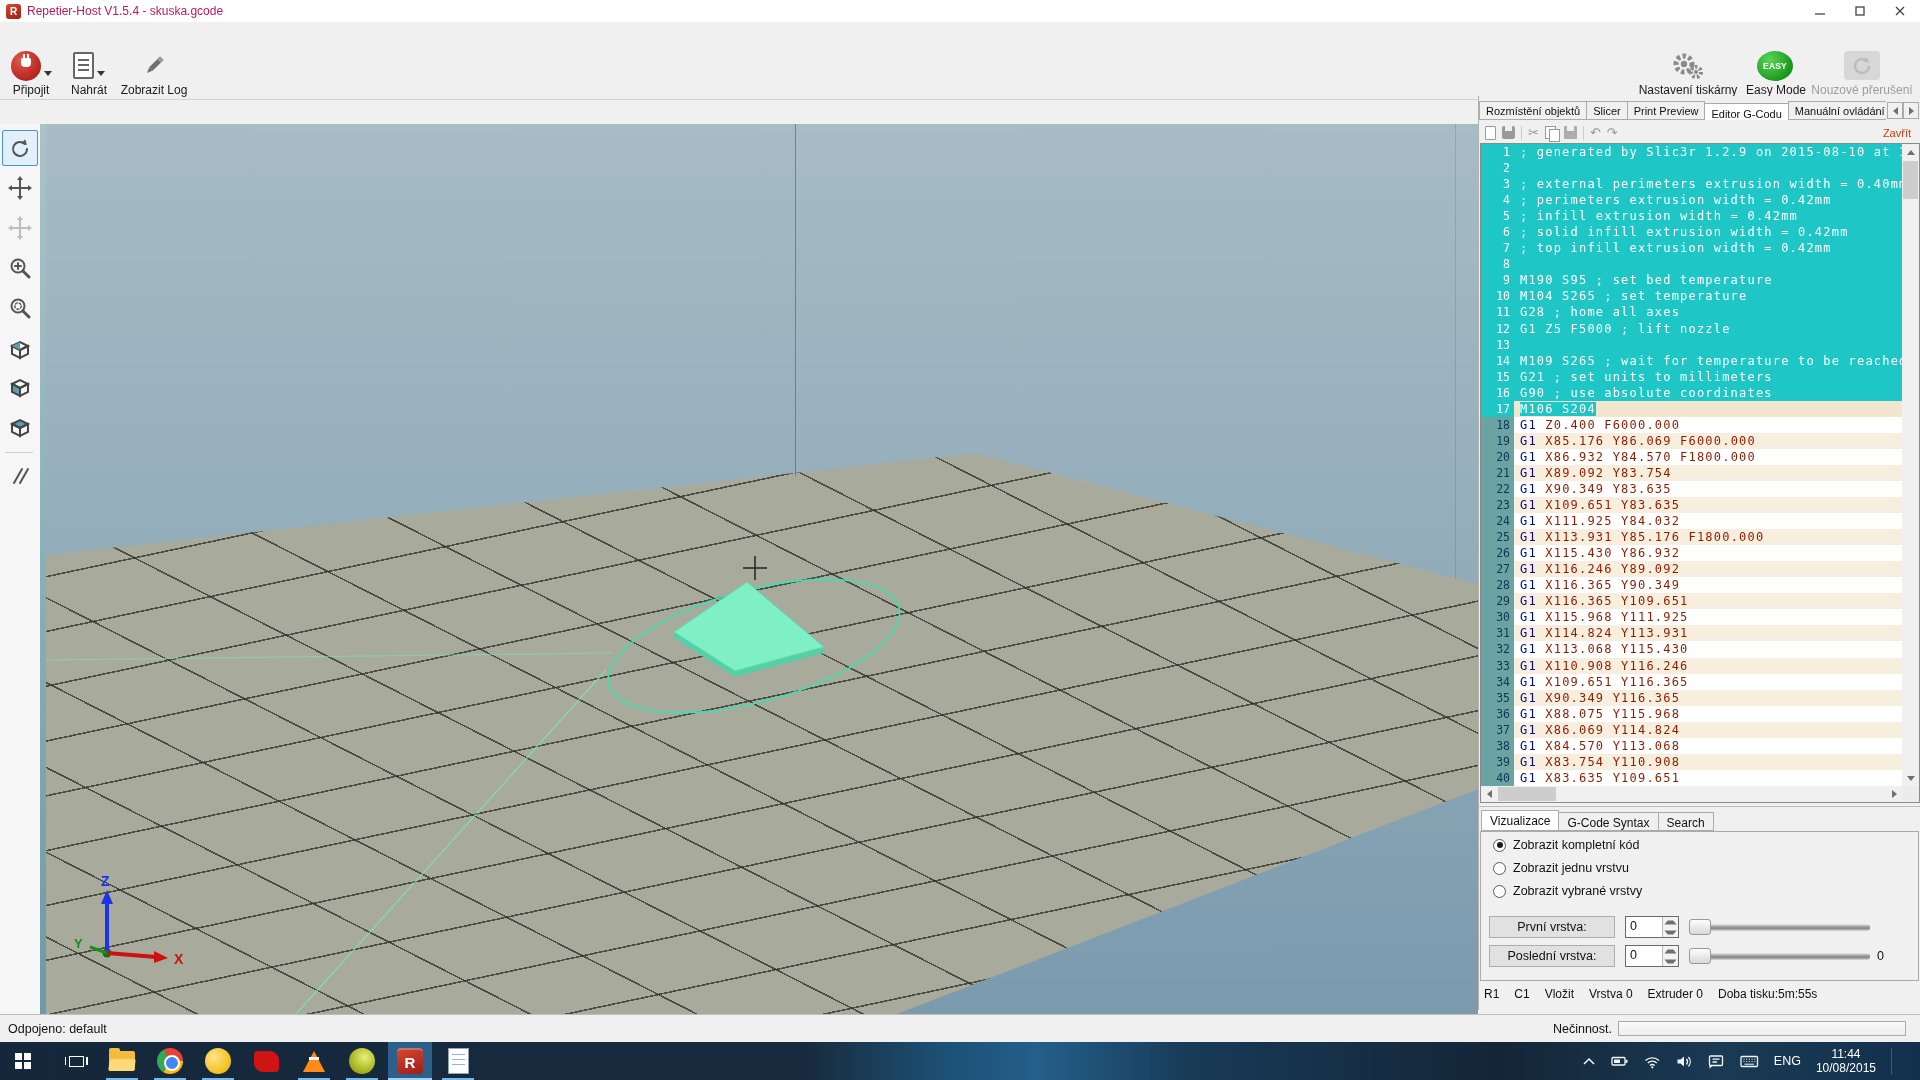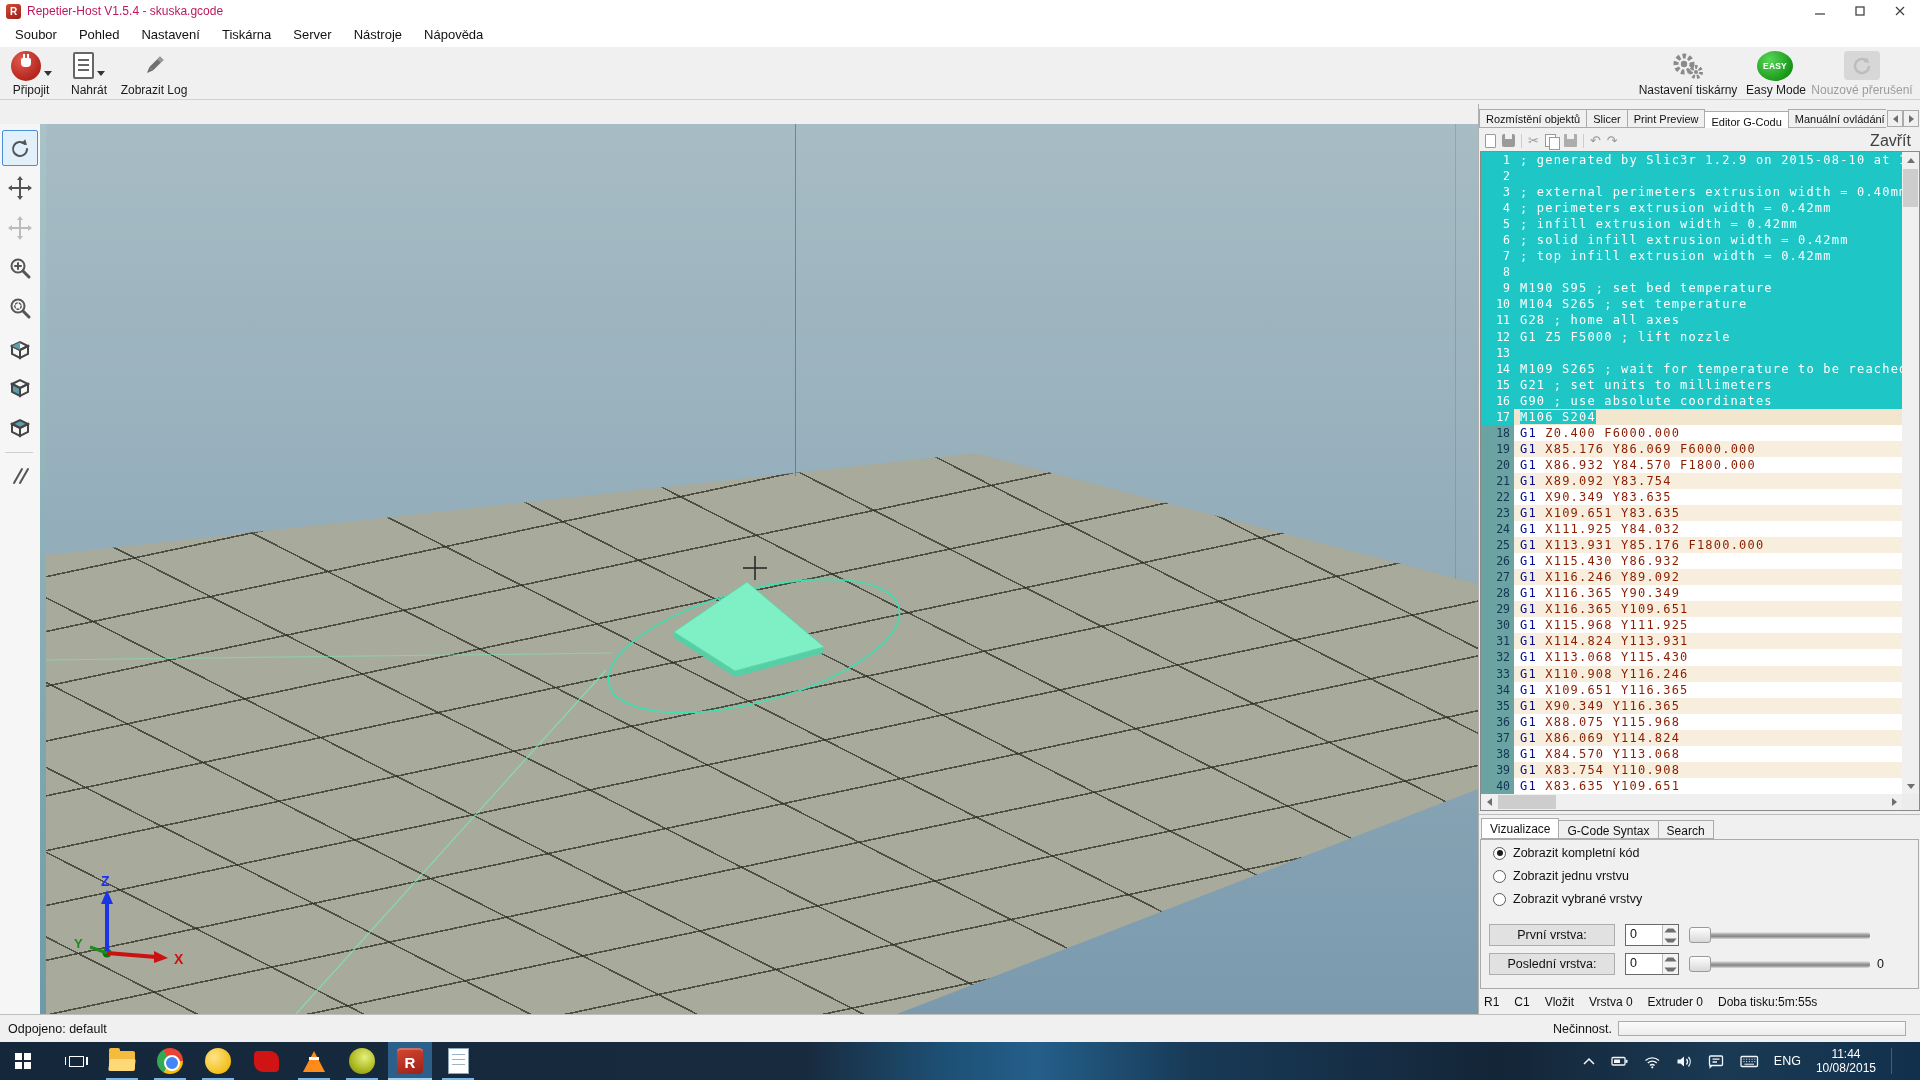--- a/index.html
+++ b/index.html
@@ -58,36 +58,36 @@
        clip-path:polygon(0px 431px,929px 329px,1432px 460px,1432px 665px,851px 890px,0px 890px)}
   .gridA,.gridB{position:absolute}
   .gridA{left:-500px;top:-250px;width:3200px;height:2100px;transform:rotate(-12deg);
          background:repeating-linear-gradient(180deg,transparent 0 52px,rgba(42,44,36,.72) 52px 53.6px)}
   .gridB{left:-600px;top:-600px;width:3400px;height:2400px;transform:rotate(27deg);
          background:repeating-linear-gradient(180deg,transparent 0 74px,rgba(42,44,36,.72) 74px 75.6px)}
   .vline{position:absolute;width:1px;background:rgba(55,65,70,.45)}
   .vsvg{position:absolute;inset:0}
 
   
-  .rightpanel{position:absolute;left:1478px;top:104px;width:442px;height:914px;background:#f0f0f0;border-left:1px solid #b0b0b0}
+  .rightpanel{position:absolute;left:1478px;top:96px;width:442px;height:914px;background:#f0f0f0;border-left:1px solid #b0b0b0}
   .rp-tabs{position:absolute;left:0;top:3px;right:34px;height:21px;display:flex;overflow:hidden}
   .rp-tab{font-size:11px;padding:3px 6px 0;background:#f0f0f0;border:1px solid #ababab;margin-right:-1px;height:19px;margin-top:2px;white-space:nowrap}
   .rp-tab.act{height:21px;margin-top:4px;padding-top:4px;background:#fff;position:relative;z-index:2}
   .rp-scroll{position:absolute;right:1px;top:6px;display:flex}
   .sbtn{width:16px;height:17px;background:#f0f0f0;border:1px solid #ababab;display:flex;align-items:center;justify-content:center;font-size:8px;color:#555}
   .rp-toolbar{position:absolute;left:1px;top:26px;right:1px;height:21px;display:flex;align-items:center;gap:6px;padding-left:5px}
   .eico{color:#9a9a9a;font-size:13px;line-height:13px}
   .esep{width:1px;height:14px;background:#cccccc}
   .icon-page{width:11px;height:14px;border:1.5px solid #9a9a9a;border-radius:1px;background:#fff}
   .icon-disk{width:13px;height:13px;background:#9a9a9a;border-radius:2px;position:relative}
   .icon-disk::before{content:"";position:absolute;left:3px;top:0;width:7px;height:5px;background:#f0f0f0}
   .icon-copy{width:13px;height:14px;position:relative}
   .icon-copy::before,.icon-copy::after{content:"";position:absolute;width:9px;height:11px;border:1.5px solid #9a9a9a;background:#fff}
   .icon-copy::before{left:0;top:0}.icon-copy::after{left:4px;top:3px}
-  .zavrit{margin-left:auto;margin-right:8px;font-size:16px;color:#404040}
+  .zavrit{margin-left:auto;margin-right:8px;font-size:11px;color:#c2410c}
 
   
   .ed-frame{position:absolute;left:1px;top:47px;width:440px;height:660px;border:1px solid #8a8a8a;background:#fff}
   .ed-lines{position:absolute;left:0;top:0;width:421px;height:642px;overflow:hidden;
             font-family:"DejaVu Sans Mono",monospace;font-size:12px}
   .gl{display:flex;height:16.05px;line-height:16.05px;background:#fff}
   .gl .gut{flex:none;width:33px;background:#6ba2a2;color:#133554;text-align:right;padding-right:4px;font-size:11.5px}
   .gl .txt{flex:1;padding-left:6px;white-space:pre;letter-spacing:1.2px;overflow:hidden}
   .gl.odd .txt{background:#f8eedd}
   .gl.sel .gut{background:#1ec6c6;color:#fff}
@@ -192,29 +192,20 @@
         </div>
       <div class="winbtn">
           <svg width="10" height="10">
             <line x1="1" y1="1" x2="9" y2="9"></line>
             <line x1="9" y1="1" x2="1" y2="9"></line>
           </svg>
         </div>
     </div>
   </div>
 
-  <div class="menubar">
-    <span class="menuitem">Soubor</span>
-    <span class="menuitem">Pohled</span>
-    <span class="menuitem">Nastavení</span>
-    <span class="menuitem">Tiskárna</span>
-    <span class="menuitem">Server</span>
-    <span class="menuitem">Nástroje</span>
-    <span class="menuitem">Nápověda</span>
-  </div>
 
   <div class="toolbar">
     <div class="tbtn" style="left:2px;width:58px">
       <div class="tbico">
           <div class="plug"></div>
           <div class="caret"></div>
         </div>
       <div class="tblabel">Připojit</div>
     </div>
     <div class="tbtn" style="left:62px;width:54px">

